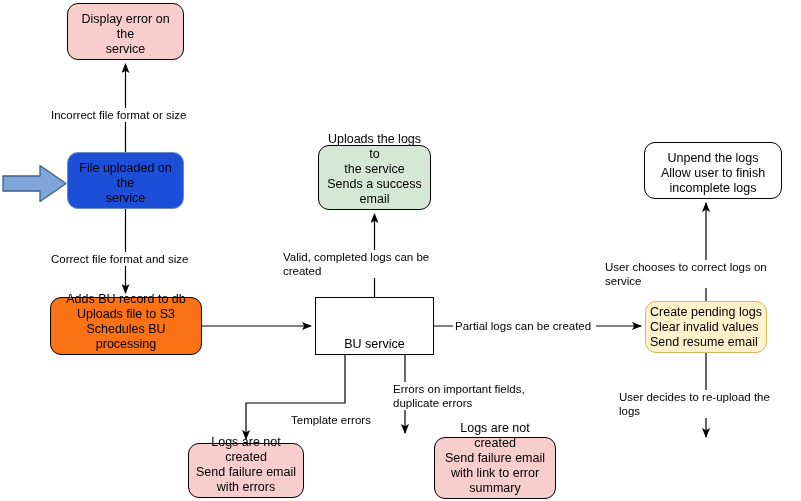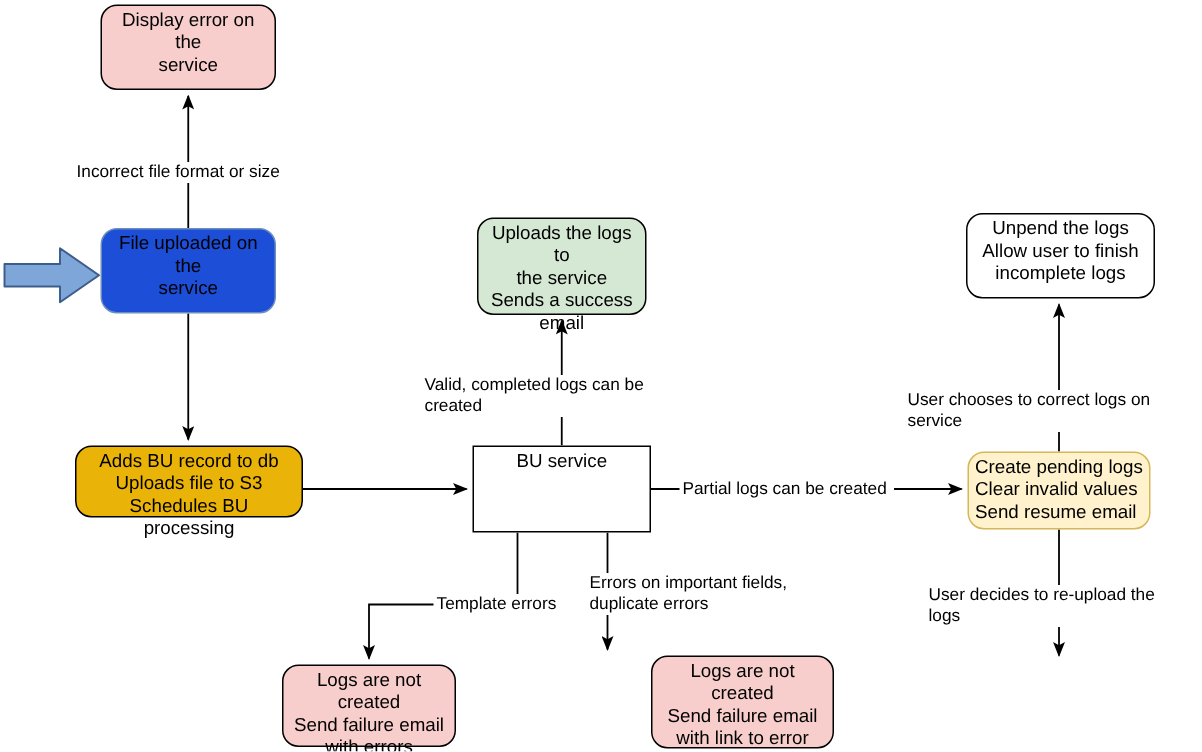--- a/index.html
+++ b/index.html
@@ -21,21 +21,21 @@
     left: 0;
     top: 0;
     width: 801px;
     height: 501px;
     pointer-events: none;
   }
   .node {
     position: absolute;
     box-sizing: border-box;
     display: flex;
-    align-items: flex-start;
+    align-items: flex-end;
     justify-content: center;
     text-align: center;
     font-size: 12.5px;
     line-height: 15px;
     color: #000000;
     border: 1px solid #000000;
     background: #ffffff;
     border-radius: 11px;
     padding: 2px 4px;
     white-space: pre-line;
@@ -46,21 +46,21 @@
     position: absolute;
     font-size: 11.5px;
     line-height: 14px;
     color: #000000;
     background: #ffffff;
     text-align: left;
     white-space: pre-line;
     padding: 0 2px;
     box-sizing: border-box;
   }
-  .edge-label.lbl-left { text-align: left; }
+  .edge-label.lbl-left { text-align: left; margin-top: 17px; }
   .blockarrow {
     position: absolute;
     pointer-events: none;
   }
 </style>
 </head>
 <body>
 
 <div id="canvas">
 
@@ -99,38 +99,38 @@
   <div class="node" style="left:67px; top:3px; width:117px; height:57px; background:#f8cecc; border-color:#000000;">
     <span>Display error on the
 service</span>
   </div>
 
   <div class="node" style="left:67px; top:152px; width:117px; height:57px; background:#1d4ed8; border-color:#6c8ebf;">
     <span>File uploaded on the
 service</span>
   </div>
 
-  <div class="node" style="left:50px; top:297px; width:152px; height:48px; background:#eab308; border-color:#000000;">
+  <div class="node" style="left:50px; top:297px; width:152px; height:58px; background:#f97316; border-color:#000000;">
     <span>Adds BU record to db
 Uploads file to S3
 Schedules BU processing</span>
   </div>
 
   <div class="node" style="left:318px; top:145px; width:113px; height:65px; background:#d5e8d4; border-color:#000000;">
     <span>Uploads the logs to
 the service
 Sends a success
 email</span>
   </div>
 
   <div class="node sharp" style="left:315px; top:297px; width:119px; height:58px; background:#ffffff; border-color:#000000;">
     <span>BU service</span>
   </div>
 
-  <div class="node" style="left:644px; top:142px; width:126px; height:57px; background:#ffffff; border-color:#000000;">
+  <div class="node" style="left:644px; top:142px; width:138px; height:57px; background:#ffffff; border-color:#000000;">
     <span>Unpend the logs
 Allow user to finish
 incomplete logs</span>
   </div>
 
   <div class="node align-left" style="left:645px; top:301px; width:122px; height:52px; background:#fff2cc; border-color:#d6b656;">
     <span>Create pending logs
 Clear invalid values
 Send resume email</span>
   </div>
@@ -144,20 +144,21 @@
   <div class="node" style="left:434px; top:437px; width:122px; height:62px; background:#f8cecc; border-color:#000000;">
     <span>Logs are not created
 Send failure email
 with link to error
 summary</span>
   </div>
 
 
   <div class="edge-label" style="left:49px; top:108px; width:152px;">Incorrect file format or size</div>
 
+  <div class="edge-label" style="left:49px; top:252px; width:152px;">Correct file format and size</div>
 
   <div class="edge-label" style="left:281px; top:250px; width:186px;">Valid, completed logs can be created</div>
 
   <div class="edge-label" style="left:453px; top:319px; width:143px;">Partial logs can be created</div>
 
   <div class="edge-label lbl-left" style="left:289px; top:396px; width:88px;">Template errors</div>
 
   <div class="edge-label" style="left:391px; top:382px; width:139px;">Errors on important fields,
 duplicate errors</div>
 

